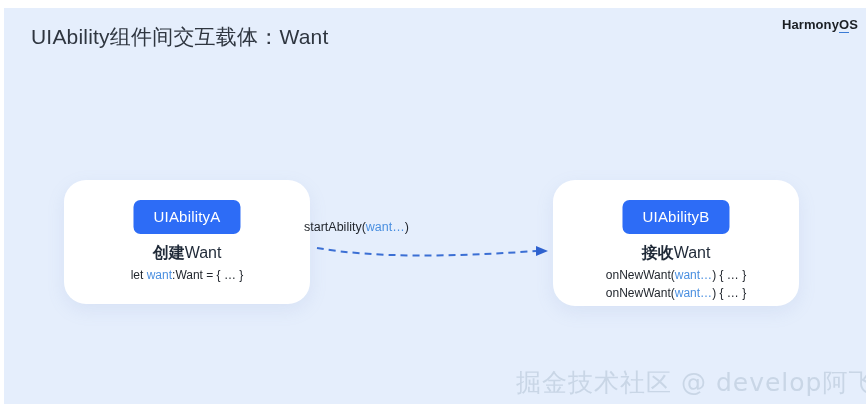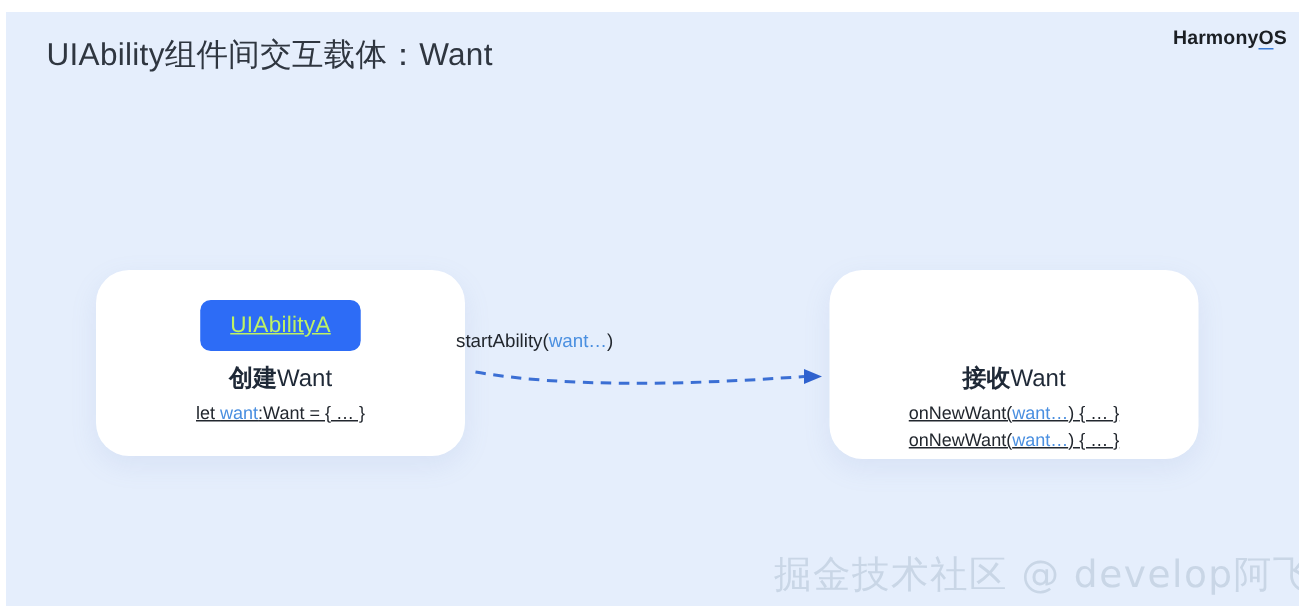--- a/index.html
+++ b/index.html
@@ -81,28 +81,27 @@
     width: 246px;
     height: 126px;
   }
 
   .pill {
     position: absolute;
     left: 50%;
     transform: translateX(-50%);
     top: 20px;
     background: #2d6cf6;
-    color: #bef264;
+    color: #ffffff;
     font-size: 15px;
     line-height: 15px;
     border-radius: 7px;
     padding: 9px 20px 10px 20px;
     white-space: nowrap;
     letter-spacing: 0.2px;
-    text-decoration: underline;
   }
 
   .card-sub {
     position: absolute;
     left: 0;
     width: 100%;
     top: 64px;
     text-align: center;
     font-size: 16px;
     line-height: 17px;
@@ -120,21 +119,20 @@
     left: 0;
     width: 100%;
     top: 86px;
     text-align: center;
   }
   .code-line {
     font-size: 12px;
     line-height: 18px;
     color: #22272e;
     white-space: nowrap;
-    text-decoration: underline;
   }
   .tok-var {
     color: #4a8fe0;
   }
 
   
   #arrow-wrap {
     position: absolute;
     left: 300px;
     top: 210px;
@@ -197,20 +195,21 @@
       <div class="arrow-label">
         <span>startAbility(</span><span class="tok-var">want…</span><span>)</span>
       </div>
       <svg id="arrow-svg" width="260" height="60" viewBox="0 0 260 60">
         <path d="M 13 30 C 70 40, 150 39, 232 33" fill="none" stroke="#3b6fd4" stroke-width="2" stroke-dasharray="7 5" stroke-linecap="butt"></path>
         <path d="M 232 28 L 244 33 L 232 38 Z" fill="#2f62cf"></path>
       </svg>
     </div>
 
     <div class="card" id="card-right">
+      <div class="pill">UIAbilityB</div>
       <div class="card-sub">
         <span>接收</span><span class="sub-en">Want</span>
       </div>
       <div class="code-lines" id="code-b">
           <div class="code-line"><span>onNewWant(</span><span class="tok-var">want…</span><span>) { … }</span></div>
           <div class="code-line"><span>onNewWant(</span><span class="tok-var">want…</span><span>) { … }</span></div>
         </div>
     </div>
 
     <div class="watermark">掘金技术社区 @ develop阿飞</div>

